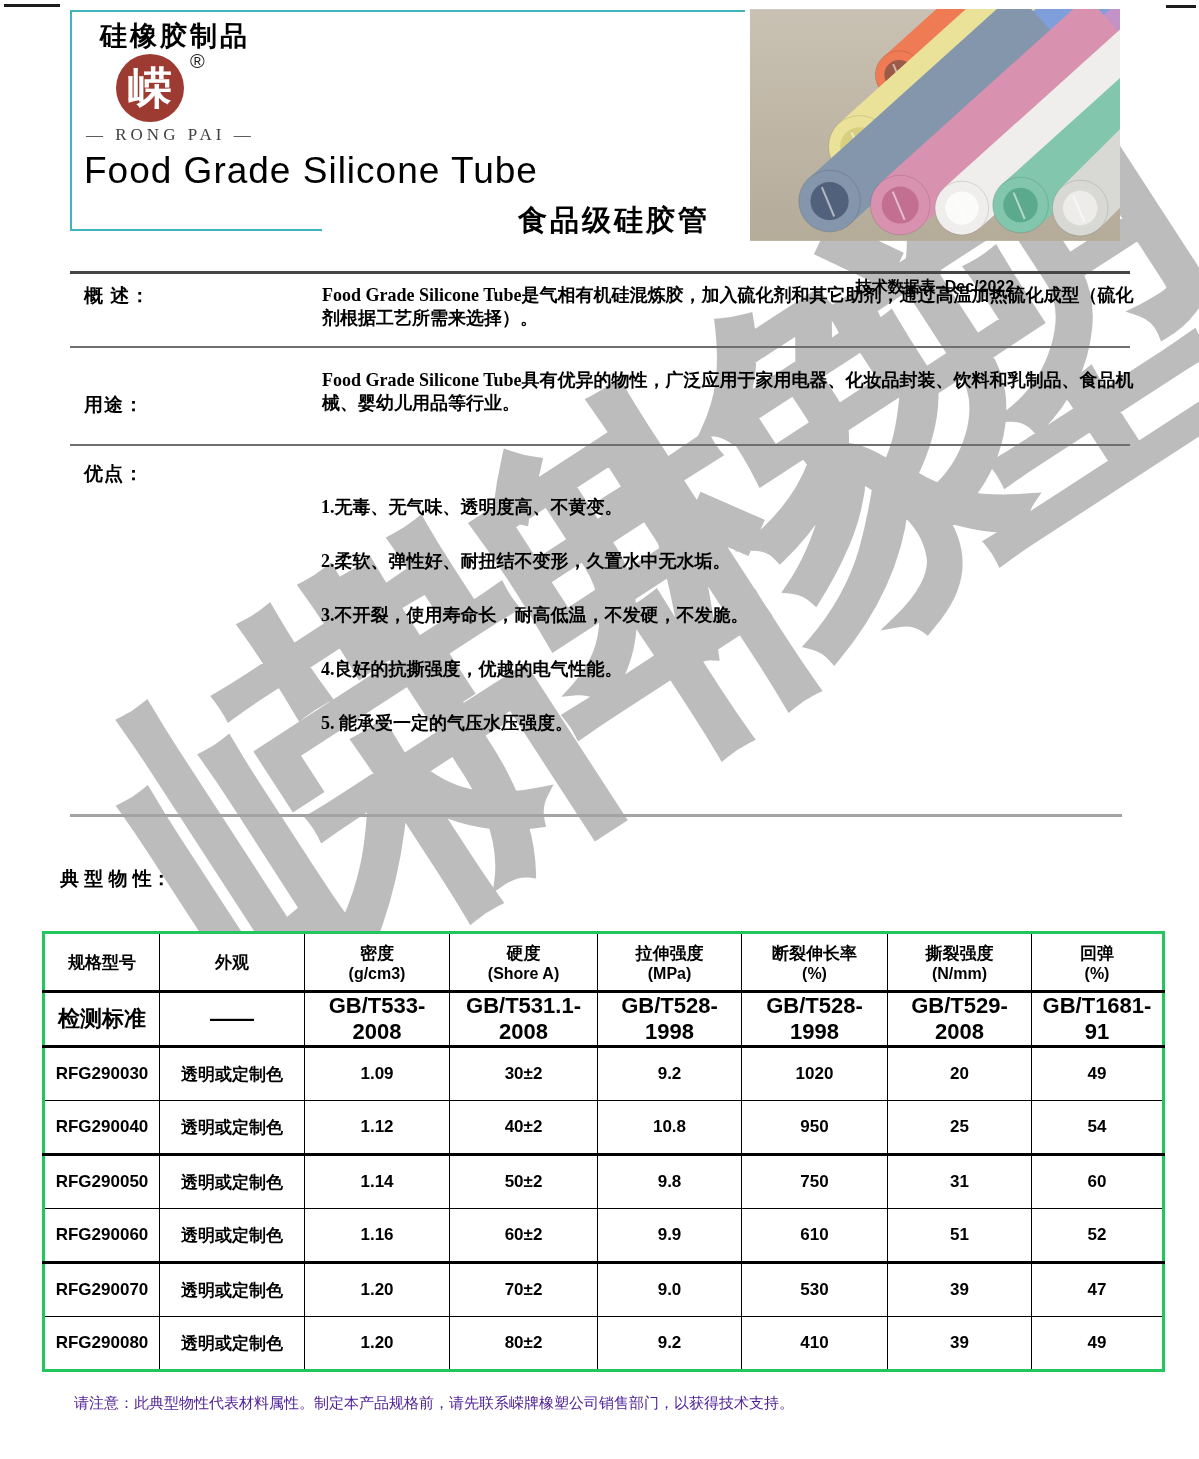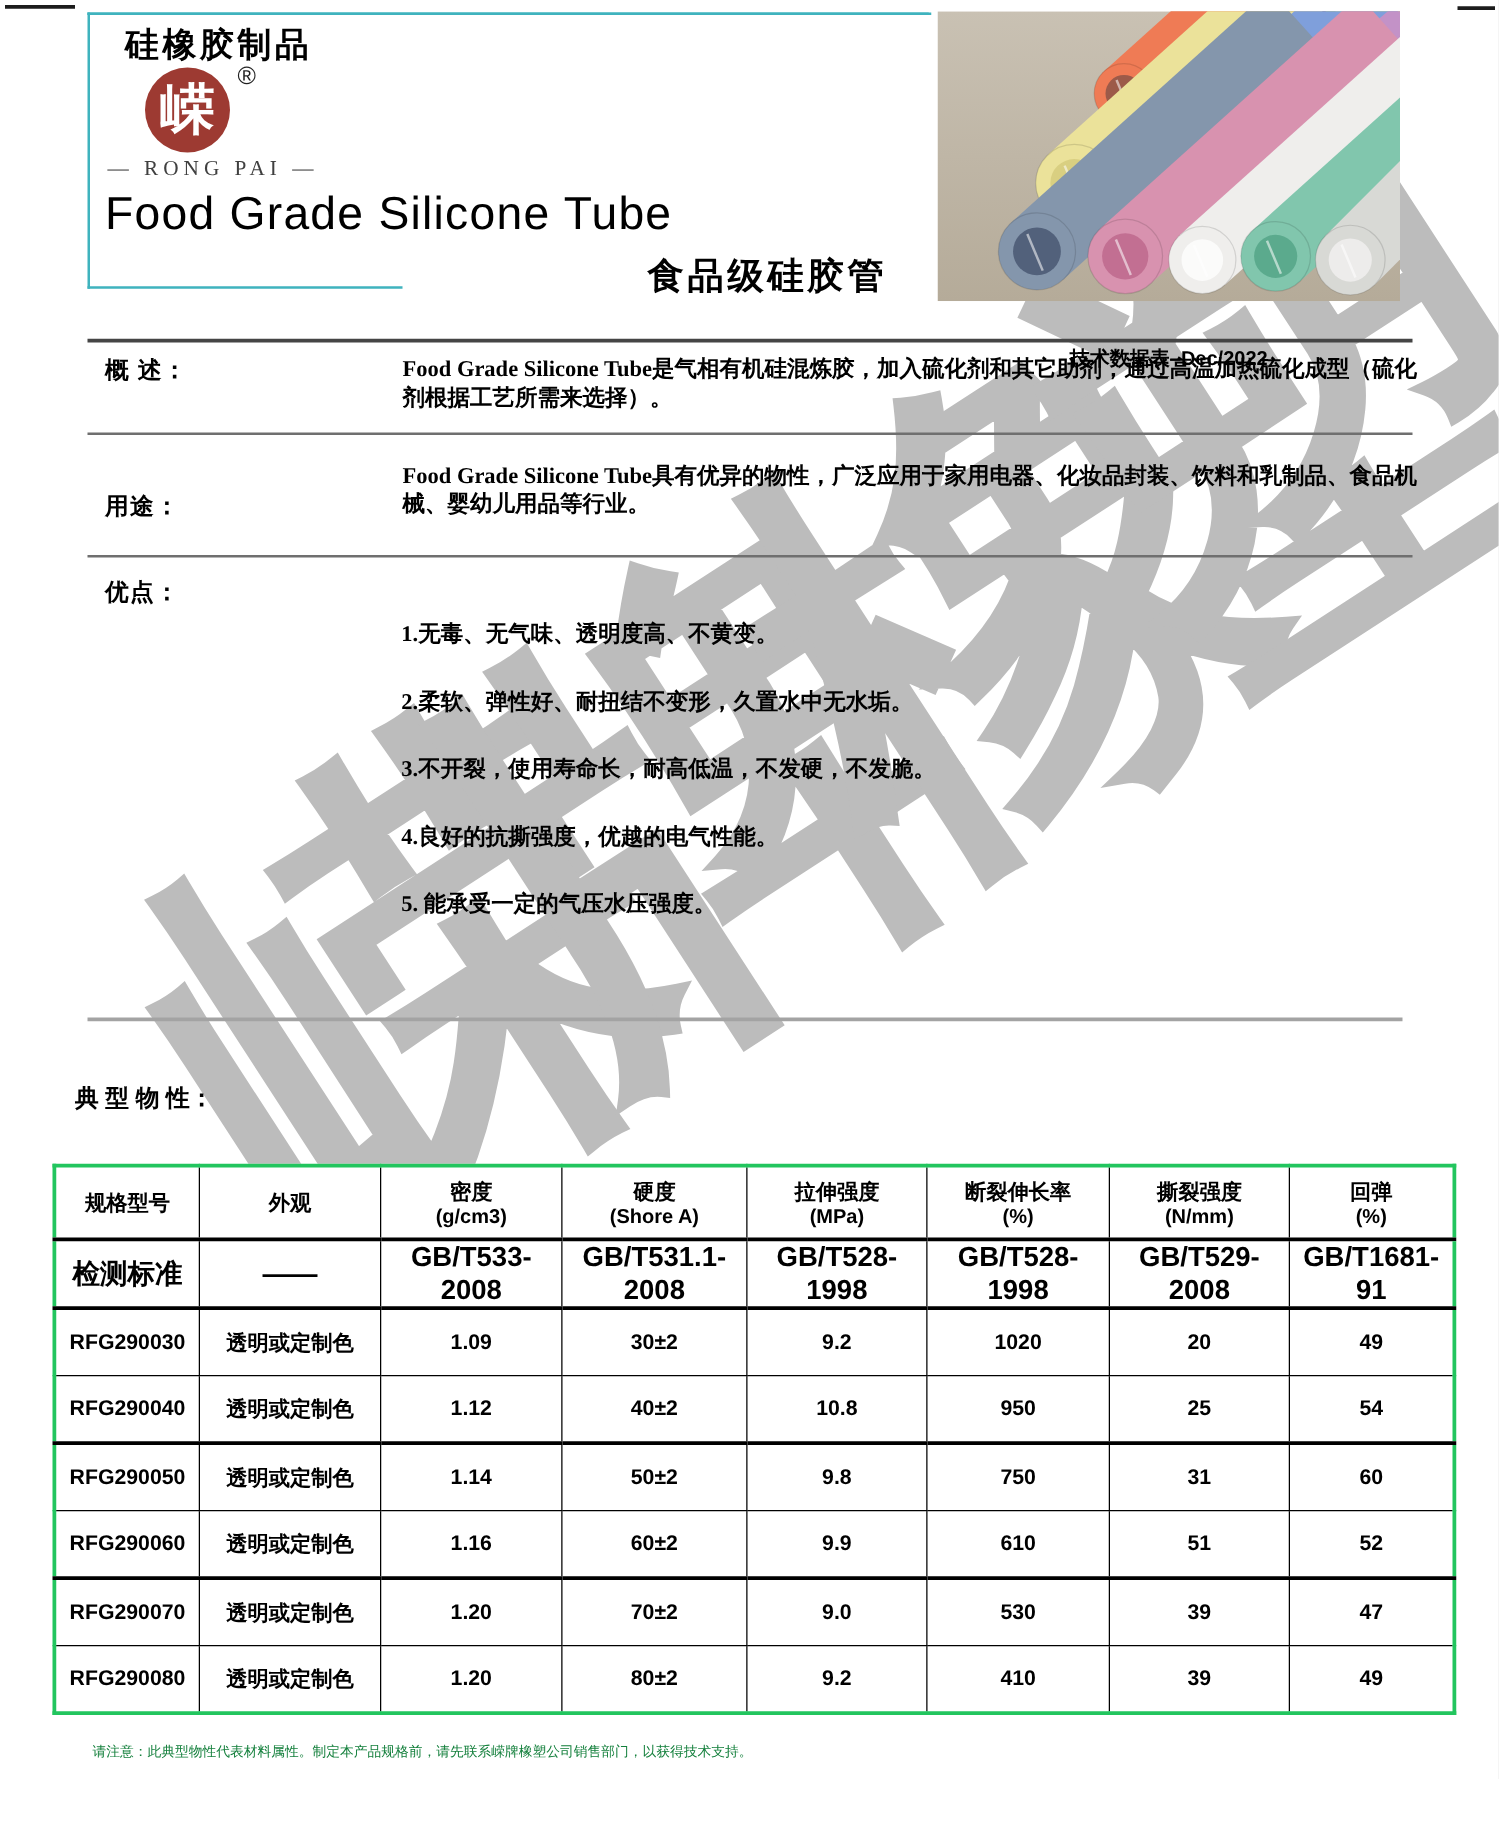--- a/index.html
+++ b/index.html
@@ -88,21 +88,21 @@
     font-weight:bold; font-size:17px; padding:0; overflow:hidden;
   }
   table.props tr.row-header{height:59px;}
   table.props tr.row-std{height:49px;}
   table.props tr.row-data{height:54px;}
   table.props tr.thick > *{border-bottom-width:3px;}
   table.props .unit{font-size:16px; font-weight:bold;}
   table.props tr.row-std td{font-size:22px;}
 
   .footer-note{position:absolute; left:74px; top:1394px; width:1060px;
-    font-size:11px; color:#15803d; z-index:1;font-family:Liberation Mono, monospace;}
+    font-size:15px; color:#4c1d95; z-index:1;font-family:Liberation Mono, monospace;}
 </style>
 </head>
 <body>
 
 <div class="page">
 
   <div class="watermark">嵘牌橡塑</div>
 
   <div class="mark tl"></div>
   <div class="mark tr"></div>

